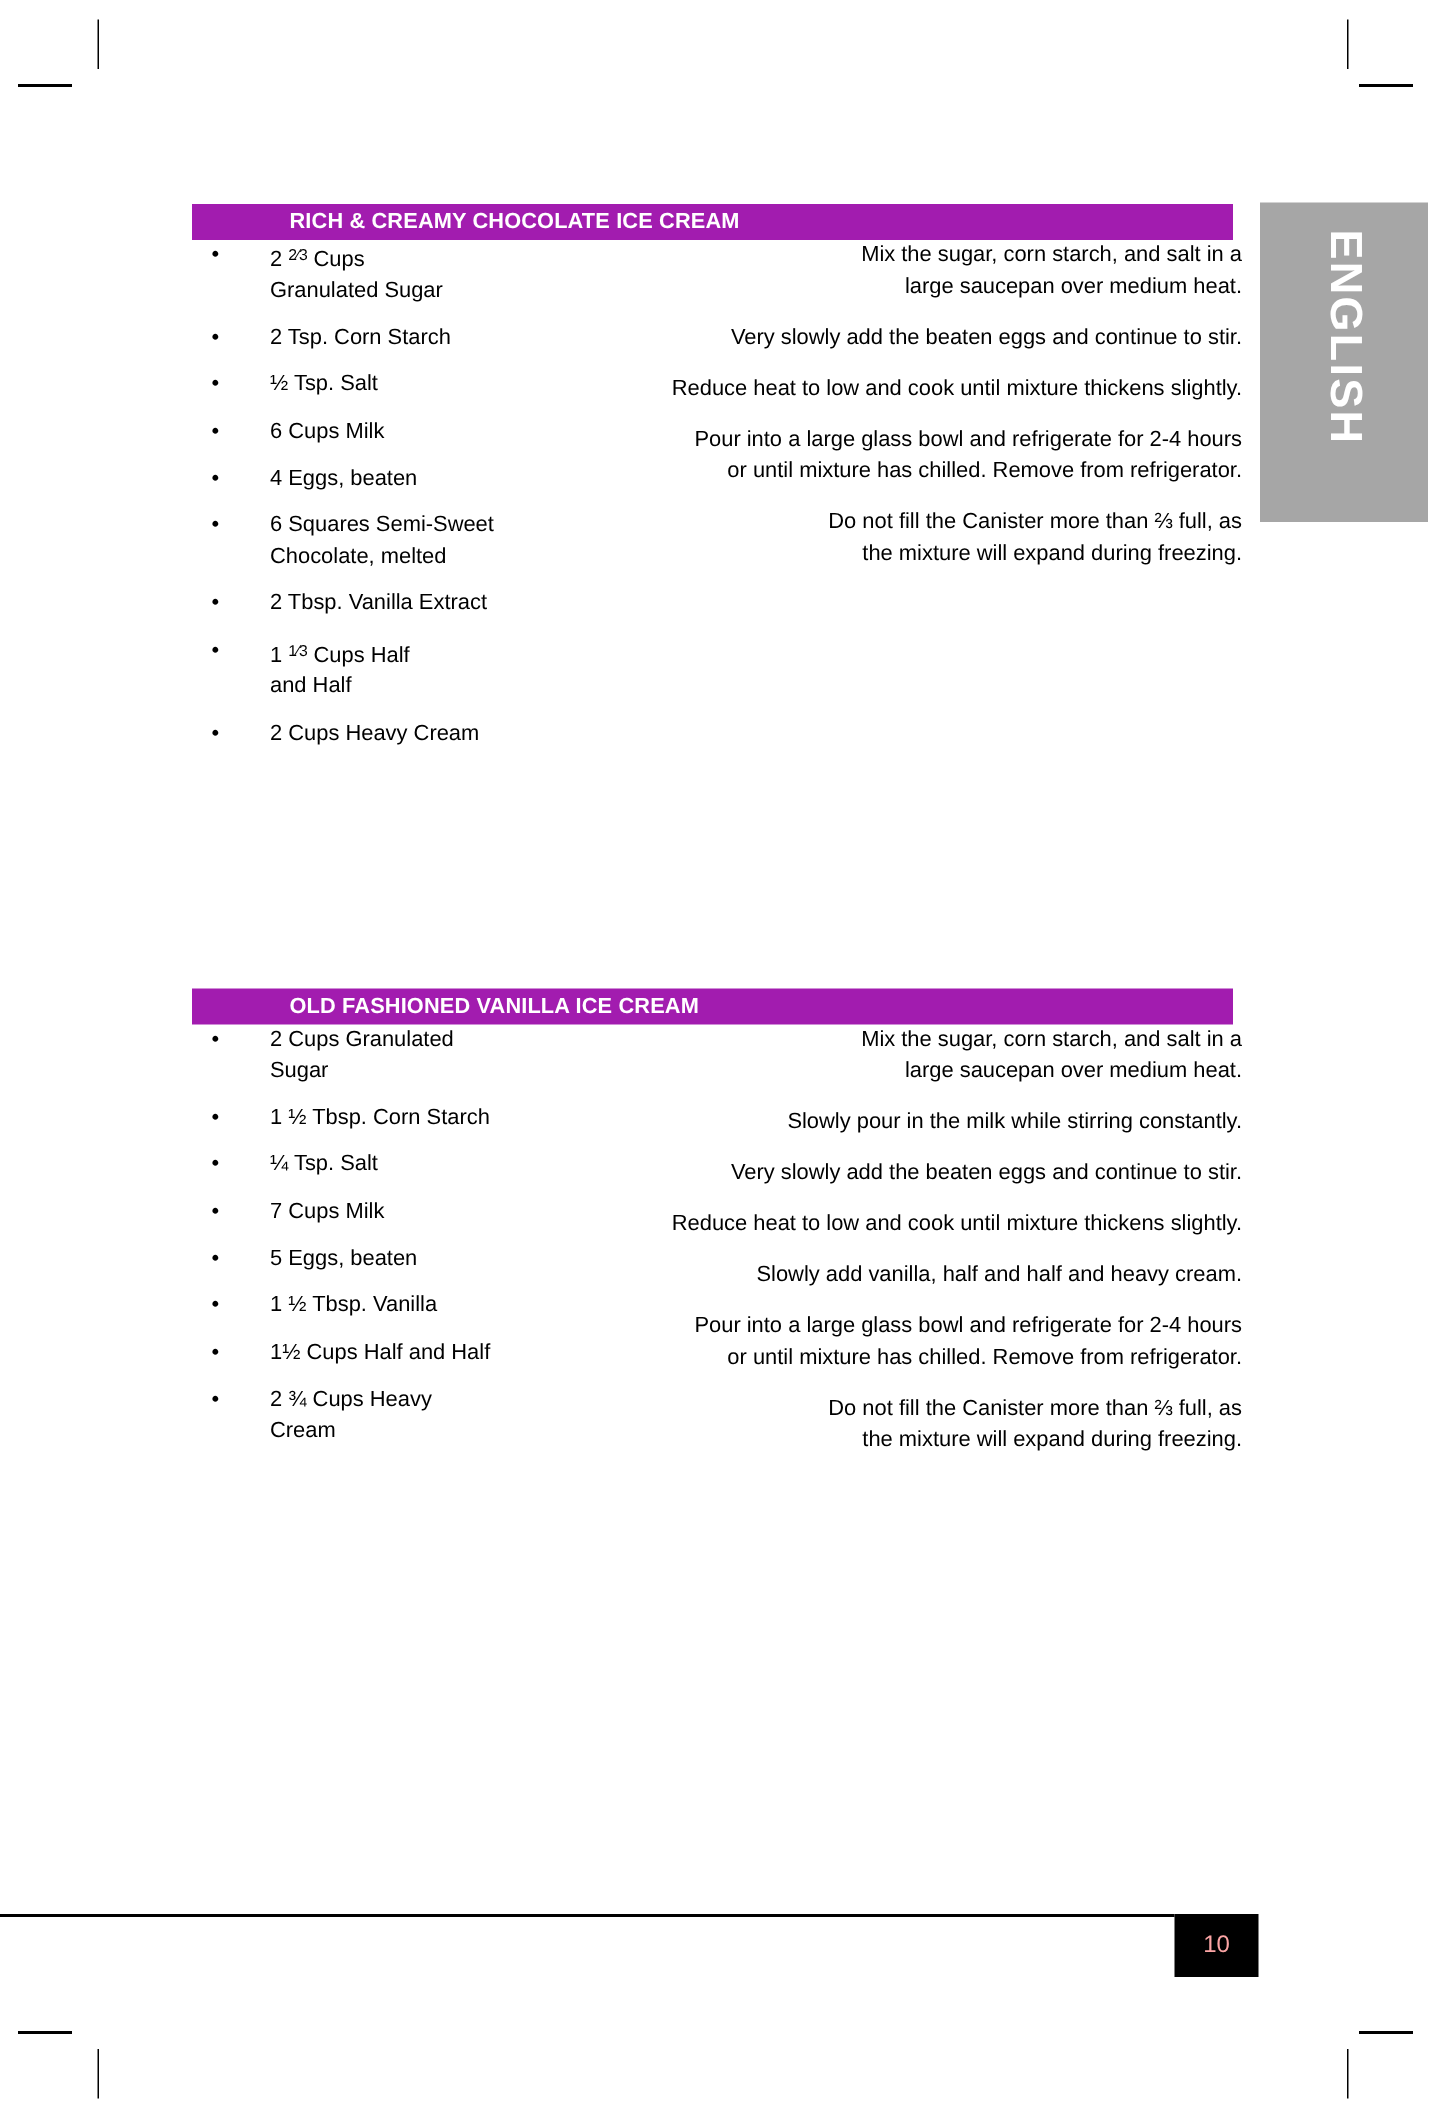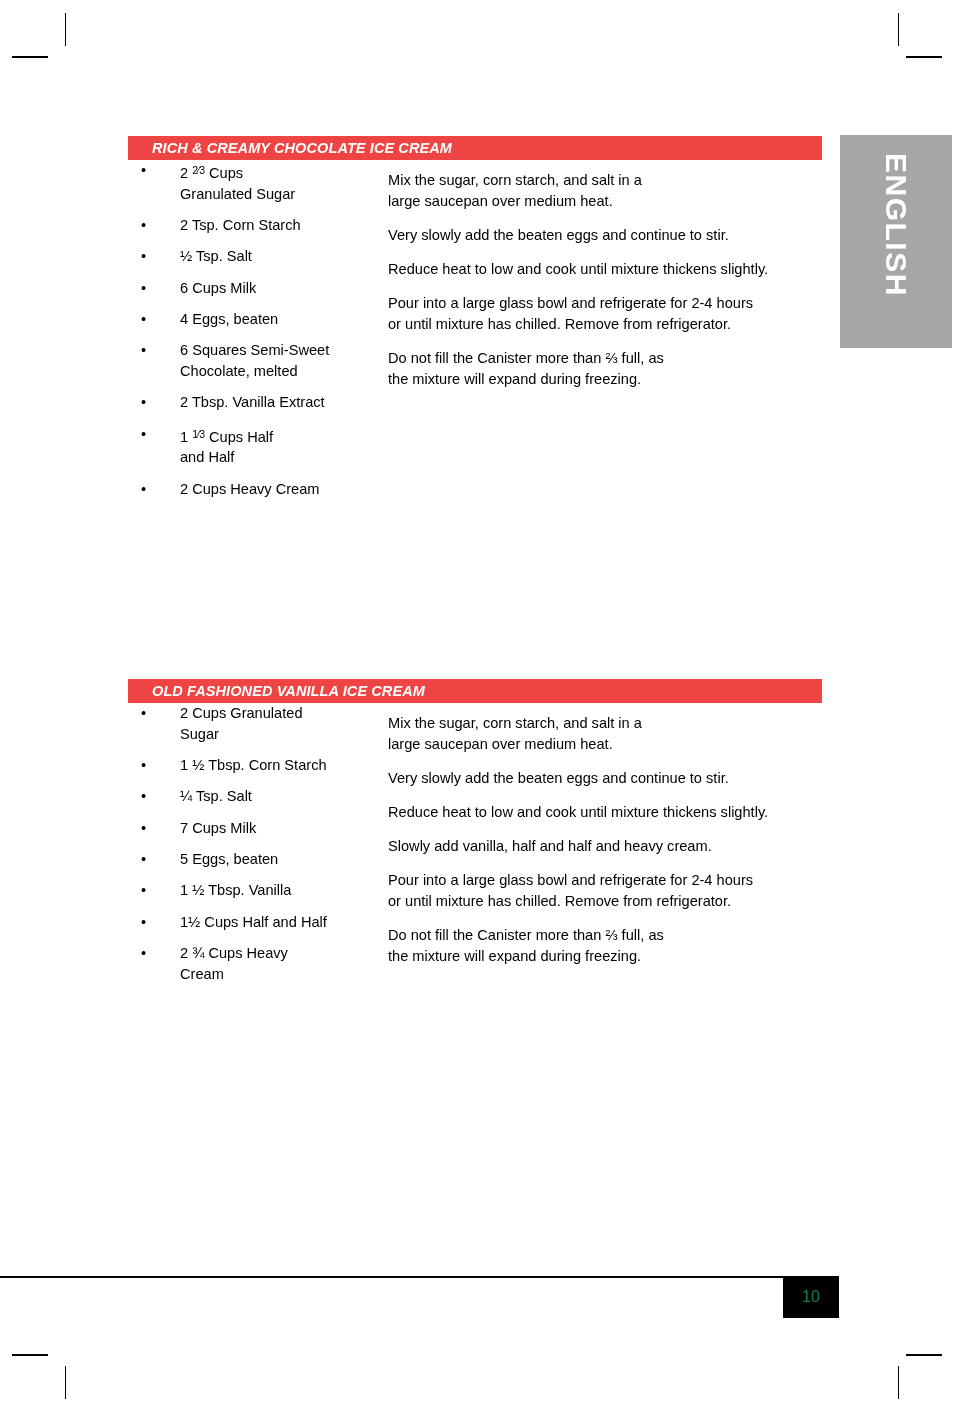--- a/index.html
+++ b/index.html
@@ -65,31 +65,30 @@
     white-space: nowrap;
   }
 
   
   .recipe {
     position: absolute;
     left: 128px;
     width: 694px;
   }
   .recipe-header {
-    background: #ef4444;
+    background: #a21caf;
     color: #ffffff;
     height: 24px;
     line-height: 24px;
     font-size: 14.5px;
     font-weight: bold;
     letter-spacing: 0.1px;
-    padding-left: 24px;
+    padding-left: 65px;
     box-sizing: border-box;
     white-space: nowrap;
-    font-style: italic;
   }
   .recipe-body {
     position: relative;
   }
 
   .ingredients {
     position: absolute;
     left: 0;
     top: 0;
     width: 250px;
@@ -106,22 +105,23 @@
     position: absolute;
     left: 13px;
     top: 0;
     font-size: 14.6px;
     line-height: 20.8px;
   }
 
   .steps {
     position: absolute;
     left: 260px;
-    top: 10px;
+    top: 0;
     width: 440px;
+    text-align: right;
   }
   .step {
     font-size: 14.6px;
     line-height: 21px;
     margin-bottom: 13px;
     white-space: pre-line;
   }
 
   sup.frac {
     font-size: 0.72em;
@@ -138,21 +138,21 @@
     height: 2px;
     background: #000000;
   }
   .page-box {
     position: absolute;
     left: 783px;
     top: 1276px;
     width: 56px;
     height: 42px;
     background: #000000;
-    color: #15803d;
+    color: #fca5a5;
     font-size: 16px;
     line-height: 42px;
     text-align: center;
   }
 </style>
 </head>
 <body>
 
 <div class="crop-v crop-tl-v"></div>
 <div class="crop-v crop-tr-v"></div>
@@ -184,35 +184,36 @@
     <div class="steps">
         <div class="step">Mix the sugar, corn starch, and salt in a<br>large saucepan over medium heat.</div>
         <div class="step">Very slowly add the beaten eggs and continue to stir.</div>
         <div class="step">Reduce heat to low and cook until mixture thickens slightly.</div>
         <div class="step">Pour into a large glass bowl and refrigerate for 2-4 hours<br>or until mixture has chilled. Remove from refrigerator.</div>
         <div class="step">Do not fill the Canister more than ⅔ full, as<br>the mixture will expand during freezing.</div>
       </div>
   </div>
 </div>
 
-<div class="recipe" id="recipe-1" style="top:659px;margin-top:20px;">
+<div class="recipe" id="recipe-1" style="top:659px;">
   <div class="recipe-header">OLD FASHIONED VANILLA ICE CREAM</div>
   <div class="recipe-body">
     <div class="ingredients">
         <div class="ingredient"><span class="bullet">•</span><span>2 Cups Granulated<br>Sugar</span></div>
         <div class="ingredient"><span class="bullet">•</span><span>1 ½ Tbsp. Corn Starch</span></div>
         <div class="ingredient"><span class="bullet">•</span><span>¼ Tsp. Salt</span></div>
         <div class="ingredient"><span class="bullet">•</span><span>7 Cups Milk</span></div>
         <div class="ingredient"><span class="bullet">•</span><span>5 Eggs, beaten</span></div>
         <div class="ingredient"><span class="bullet">•</span><span>1 ½ Tbsp. Vanilla</span></div>
         <div class="ingredient"><span class="bullet">•</span><span>1½ Cups Half and Half</span></div>
         <div class="ingredient"><span class="bullet">•</span><span>2 ¾ Cups Heavy<br>Cream</span></div>
       </div>
     <div class="steps">
         <div class="step">Mix the sugar, corn starch, and salt in a<br>large saucepan over medium heat.</div>
+        <div class="step">Slowly pour in the milk while stirring constantly.</div>
         <div class="step">Very slowly add the beaten eggs and continue to stir.</div>
         <div class="step">Reduce heat to low and cook until mixture thickens slightly.</div>
         <div class="step">Slowly add vanilla, half and half and heavy cream.</div>
         <div class="step">Pour into a large glass bowl and refrigerate for 2-4 hours<br>or until mixture has chilled. Remove from refrigerator.</div>
         <div class="step">Do not fill the Canister more than ⅔ full, as<br>the mixture will expand during freezing.</div>
       </div>
   </div>
 </div>
 
 <div class="footer-rule"></div>

